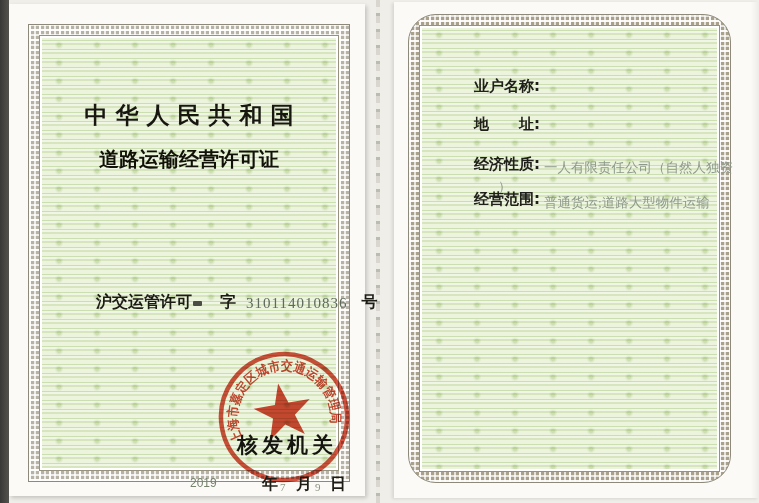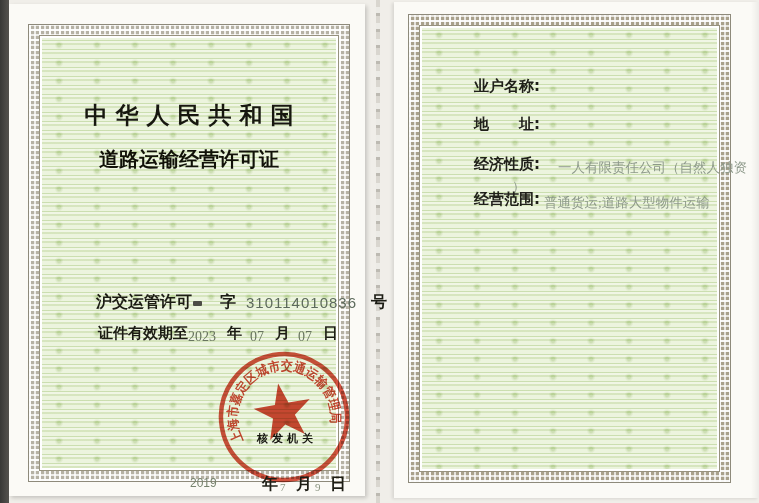--- a/index.html
+++ b/index.html
@@ -19,64 +19,65 @@
     background-color:#b6b2a5;
     background-image:
       repeating-linear-gradient(90deg,rgba(255,255,255,0.95) 0 2px,rgba(255,255,255,0) 2px 5px,rgba(255,255,255,0.75) 5px 7px,rgba(255,255,255,0) 7px 10px),
       repeating-linear-gradient(0deg,rgba(255,255,255,0.95) 0 2px,rgba(255,255,255,0) 2px 5px,rgba(255,255,255,0.75) 5px 7px,rgba(255,255,255,0) 7px 10px);
   }
   .frame-band-tan{
     background-color:#a9a18c;
     background-image:
       repeating-linear-gradient(90deg,rgba(255,255,255,0.92) 0 2px,rgba(255,255,255,0) 2px 5px,rgba(255,255,255,0.7) 5px 7px,rgba(255,255,255,0) 7px 10px),
       repeating-linear-gradient(0deg,rgba(255,255,255,0.92) 0 2px,rgba(255,255,255,0) 2px 5px,rgba(255,255,255,0.7) 5px 7px,rgba(255,255,255,0) 7px 10px);
+    border-radius: 28px;
   }
   .frame-left{left:19px;top:20px;width:320px;height:456px;}
   .frame-right{left:14px;top:12px;width:321px;height:467px;}
   .guilloche{
     position:absolute;inset:10px;border:1px solid #97927e;box-shadow:inset 0 0 0 2px #ffffff;
     background-color:#e8f1d7;
     background-image:
       repeating-linear-gradient(0deg,rgba(143,182,92,0.20) 0 2px,rgba(255,255,255,0.35) 2px 4px,rgba(143,182,92,0.32) 4px 5px,rgba(255,255,255,0.18) 5px 9px),
       radial-gradient(circle,rgba(138,178,86,0.40) 1.5px,rgba(138,178,86,0.16) 3px,rgba(0,0,0,0) 4.5px);
     background-size:100% 9px,38px 18px;
   }
   .country{position:absolute;top:64px;left:0;width:100%;text-align:center;
     font-family:"Liberation Serif","DejaVu Serif",serif;font-weight:bold;font-size:23px;
     letter-spacing:8px;text-indent:8px;color:#17170f;}
   .main-title{position:absolute;top:110px;left:0;width:100%;text-align:center;
     font-weight:900;font-size:20px;letter-spacing:0px;color:#111108;}
   .copy-type{position:absolute;top:194px;left:0;width:100%;text-align:center;
     font-family:"Liberation Serif","DejaVu Serif",serif;font-size:20px;font-weight:bold;
     letter-spacing:1px;color:#20201a;}
   .permit-line{position:absolute;top:256px;left:56px;font-size:16px;font-weight:bold;color:#1c1c14;white-space:nowrap;}
-  .permit-line .num{font-family:Liberation Sans, sans-serif;font-weight:normal;font-size:15px;color:#5d6a5c;letter-spacing:1px;margin:0 14px 0 10px;position:relative;top:1px;}
+  .permit-line .num{font-family:Liberation Serif, serif;font-weight:normal;font-size:15px;color:#5d6a5c;letter-spacing:1px;margin:0 14px 0 10px;position:relative;top:1px;}
   .permit-line .zi{margin-left:18px;}
   .smudge{display:inline-block;width:9px;height:5px;background:#4c4c46;border-radius:1px;margin-left:1px;position:relative;top:-1px;}
   .validity-line{position:absolute;top:288px;left:58px;font-size:15px;font-weight:bold;color:#1c1c14;white-space:nowrap;}
   .validity-line .num{font-family:"Liberation Serif",serif;font-weight:normal;font-size:14px;color:#68755f;position:relative;top:3px;}
   .validity-line .u{margin-left:11px;}
   .seal{position:absolute;left:174px;top:311px;width:140px;height:140px;
     mix-blend-mode:multiply;opacity:0.92;transform:rotate(-10deg);}
   .issuer{position:absolute;top:395px;left:192px;width:110px;text-align:center;
-    font-size:11px;font-weight:600;letter-spacing:4px;color:#15150f;}
+    font-size:21px;font-weight:600;letter-spacing:4px;color:#15150f;}
   .issue-date{position:absolute;top:437px;left:0;width:100%;height:24px;}
   .issue-date span{position:absolute;white-space:nowrap;}
   .d-num{font-family:Liberation Sans, sans-serif;color:#77836e;font-size:12px;}
   .d-small{font-family:"Liberation Serif",serif;color:#8a9480;font-size:11px;top:8px;}
   .d-unit{color:#1d1d15;font-size:16px;font-weight:600;}
   .fields{position:absolute;left:54px;top:0;width:260px;}
   .field-row{position:absolute;left:0;display:flex;align-items:flex-start;}
   .f-label{display:inline-block;width:66px;font-size:15px;font-weight:bold;color:#20201a;white-space:nowrap;flex:none;}
   .f-value{display:block;width:196px;margin-left:4px;padding-top:3px;
     font-family:"Liberation Serif","DejaVu Serif",serif;font-size:13.5px;line-height:19px;color:#8d998a;}
   .f-value2{display:block;margin-left:-46px;font-family:"Liberation Serif",serif;font-size:13.5px;line-height:19px;color:#8d998a;}
   .row-1{top:51px;}
   .row-2{top:89px;flex-direction:column;}
-  .row-3{top:129px;gap:14px;}
+  .row-3{top:129px;}
   .row-4{top:164px;}
   .right-edge-shade{position:absolute;right:0;top:0;width:8px;height:100%;
     background:linear-gradient(90deg,rgba(0,0,0,0) ,rgba(0,0,0,0.06));}
 </style>
 </head>
 <body>
 
 <div class="scan-edge"></div>
 <div class="spine"></div>
 
@@ -84,23 +85,20 @@
   <div class="frame frame-left frame-band-silver">
     <div class="guilloche">
 
       <div class="country">中华人民共和国</div>
       <div class="main-title">道路运输经营许可证</div>
 
       <div class="permit-line">
         <span>沪交运管许可</span><span class="smudge"></span><span class="zi">字</span><span class="num">310114010836</span><span>号</span>
       </div>
 
-      <div class="validity-line">
-        <span>证件有效期至</span><span class="num">2023</span><span class="u">年</span><span class="num" style="margin-left:8px;">07</span><span class="u">月</span><span class="num" style="margin-left:8px;">07</span><span class="u">日</span>
-      </div>
 
       <svg class="seal" viewBox="0 0 140 140">
         <circle cx="70" cy="70" r="63" fill="none" stroke="#ce3a24" stroke-width="4.5" opacity="0.95"></circle>
         <path id="sealArc" d="M 25.8 86.1 A 47 47 0 1 1 114.2 86.1" fill="none"></path>
         <text font-size="13" fill="#ce3a24" font-weight="bold" font-family="'DejaVu Sans',sans-serif">
           <textPath href="#sealArc" textLength="178" lengthAdjust="spacingAndGlyphs">上海市嘉定区城市交通运输管理局</textPath>
         </text>
         <polygon fill="#ce3a24" points="70,36 76.9,56.5 98.5,56.7 81.1,69.6 87.6,90.3 70,77.7 52.4,90.3 58.9,69.6 41.5,56.7 63.1,56.5"></polygon>
       </svg>
 

